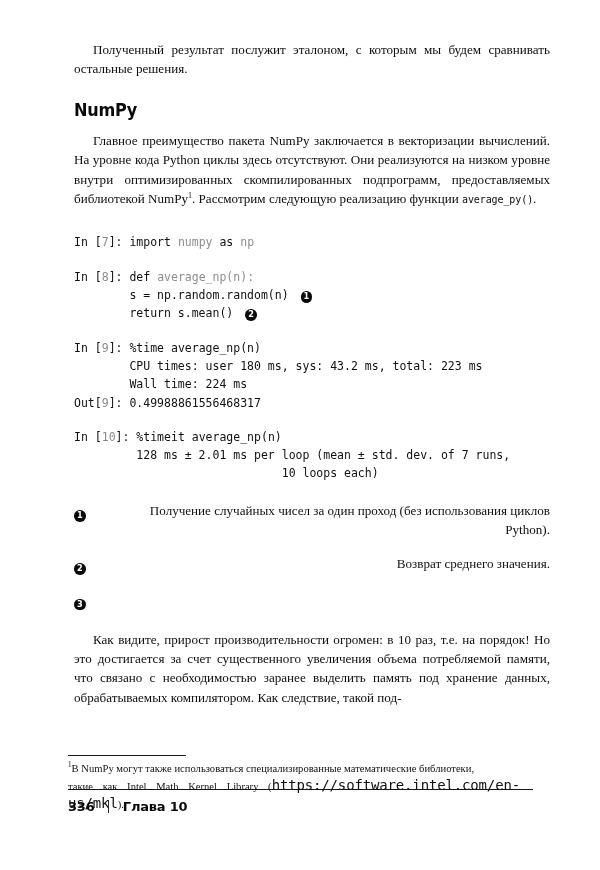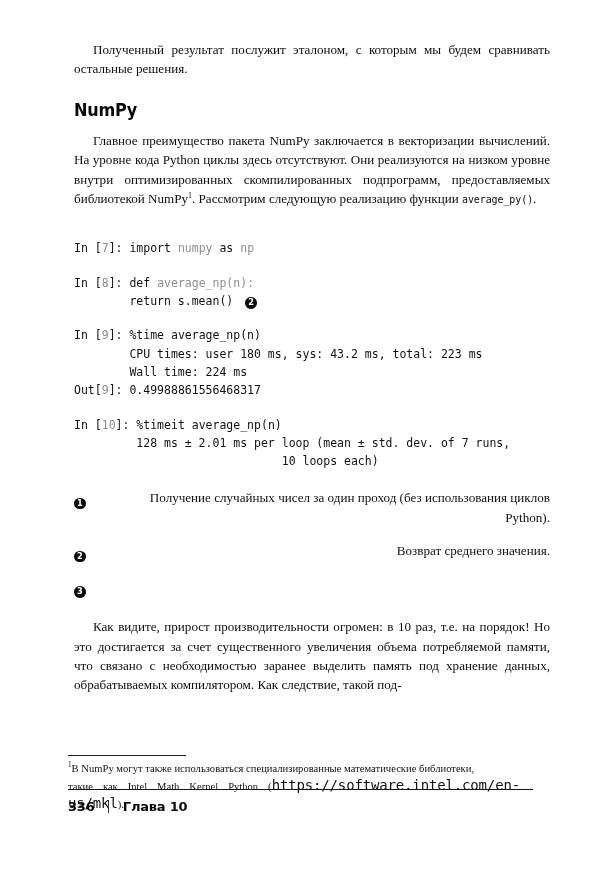--- a/index.html
+++ b/index.html
@@ -57,21 +57,21 @@
   
   .codeblock {
     font-family: "DejaVu Sans Mono", monospace;
     font-size: 11.5px;
     line-height: 18.3px;
     white-space: pre;
     color: #111111;
     margin: 0;
   }
   .code-group { margin-top: 16px; }
-  .code-group.first { margin-top: 30px; }
+  .code-group.first { margin-top: 24px; }
   .dim { color: #8e8e8e; }
   .prompt-num { color: #8a8a8a; }
   .codeline { position: relative; }
   
   .cbullet {
     display: inline-block;
     width: 11.5px;
     height: 11.5px;
     border-radius: 50%;
     background: #0b0b0b;
@@ -176,20 +176,21 @@
   <h2 class="heading">NumPy</h2>
 
   <p class="para indent"><span>Главное преимущество пакета NumPy заключается в векторизации вычислений. На уровне кода Python циклы здесь отсутствуют. Они реализуются на низком уровне внутри оптимизированных скомпилированных подпрограмм, предоставляемых библиотекой NumPy</span><sup class="fn">1</sup><span>. Рассмотрим следующую реализацию функции </span><span class="mono-inline">average_py()</span><span>.</span></p>
 
   <div class="code-group first">
     <div class="codeblock codeline"><span>In [</span><span class="prompt-num">7</span><span>]: </span><span>import</span><span class="dim"> numpy </span><span>as</span><span class="dim"> np</span></div>
   </div>
 
   <div class="code-group">
     <div class="codeblock codeline"><span>In [</span><span class="prompt-num">8</span><span>]: </span><span>def</span><span class="dim"> average_np(n):</span></div>
+    <div class="codeblock codeline"><span>        s = np.random.random(n)</span><span class="cbullet inline-marker">1</span></div>
     <div class="codeblock codeline"><span>        return s.mean()</span><span class="cbullet inline-marker">2</span></div>
   </div>
 
   <div class="code-group">
     <div class="codeblock codeline"><span>In [</span><span class="prompt-num">9</span><span>]: </span><span>%time average_np(n)</span></div>
     <div class="codeblock codeline">        CPU times: user 180 ms, sys: 43.2 ms, total: 223 ms</div>
     <div class="codeblock codeline">        Wall time: 224 ms</div>
     <div class="codeblock codeline"><span>Out[</span><span class="prompt-num">9</span><span>]: </span><span>0.49988861556468317</span></div>
   </div>
 
@@ -214,21 +215,21 @@
     </div>
   </div>
 
   <p class="para indent closing">Как видите, прирост производительности огромен: в 10 раз, т.е. на порядок! Но это достигается за счет существенного увеличения объема потребляемой памяти, что связано с необходимостью заранее выделить память под хранение данных, обрабатываемых компилятором. Как следствие, такой под-</p>
 
 </div>
 
 <div class="footnote-wrap">
   <div class="fn-rule"></div>
   <div class="footnote"><sup class="fn-sup">1</sup><span>В NumPy могут также использоваться специализированные математические библиотеки,</span>
-    <span class="fn-line2"><span>такие как Intel Math Kernel Python (</span><span class="fn-mono">https://software.intel.com/en-us/mkl</span><span>).</span></span>
+    <span class="fn-line2"><span>такие как Intel Math Kernel Library (</span><span class="fn-mono">https://software.intel.com/en-us/mkl</span><span>).</span></span>
   </div>
 </div>
 
 <div class="footer-wrap">
   <div class="footer-rule"></div>
   <div class="footer-row">
     <span class="footer-page">336</span>
     <span class="footer-sep"></span>
     <span class="footer-chapter">Глава 10</span>
   </div>

